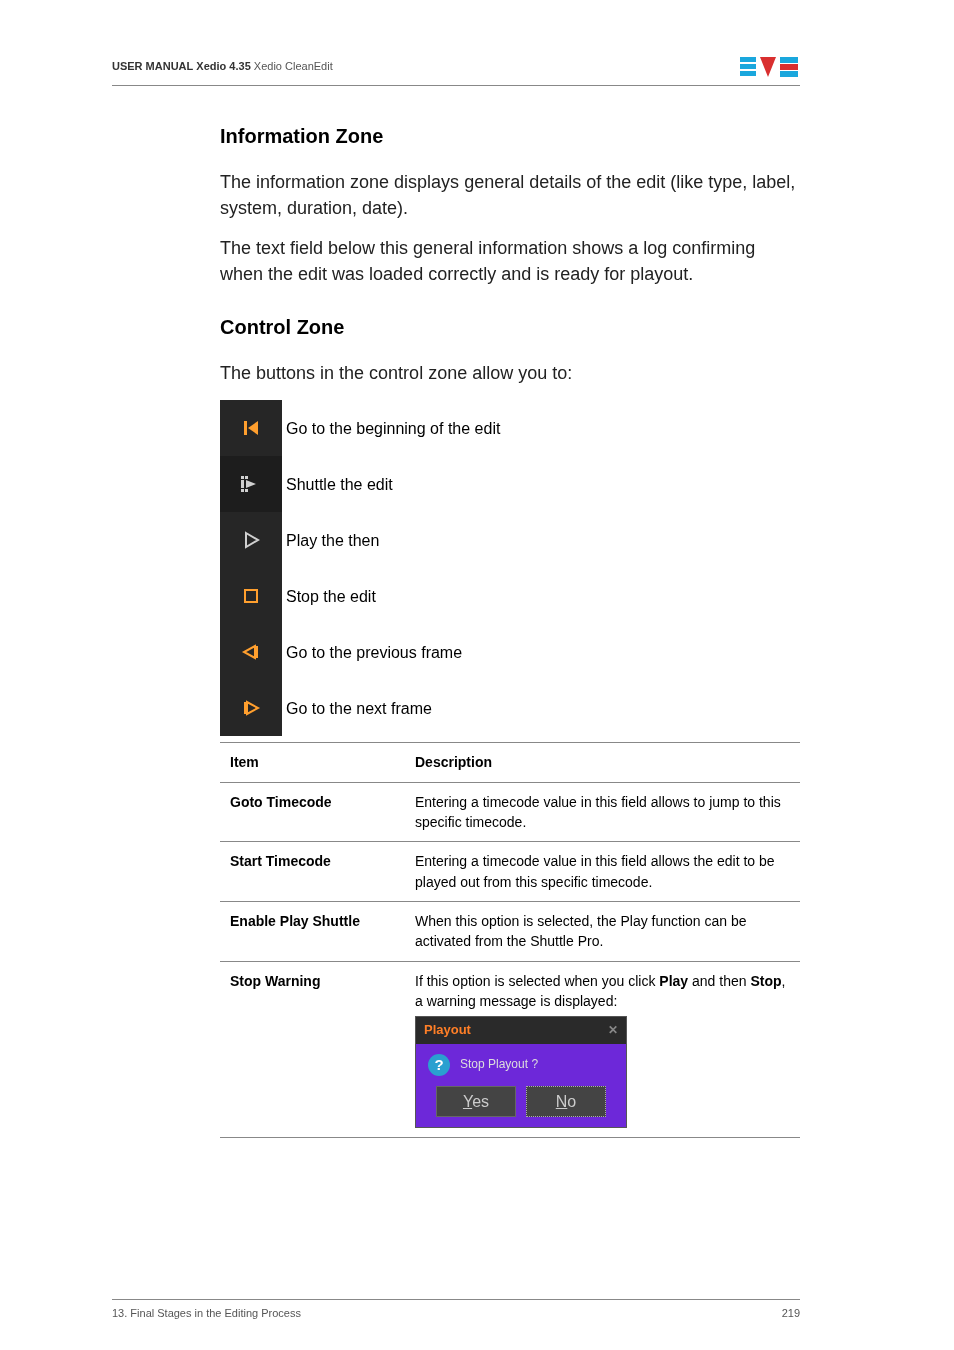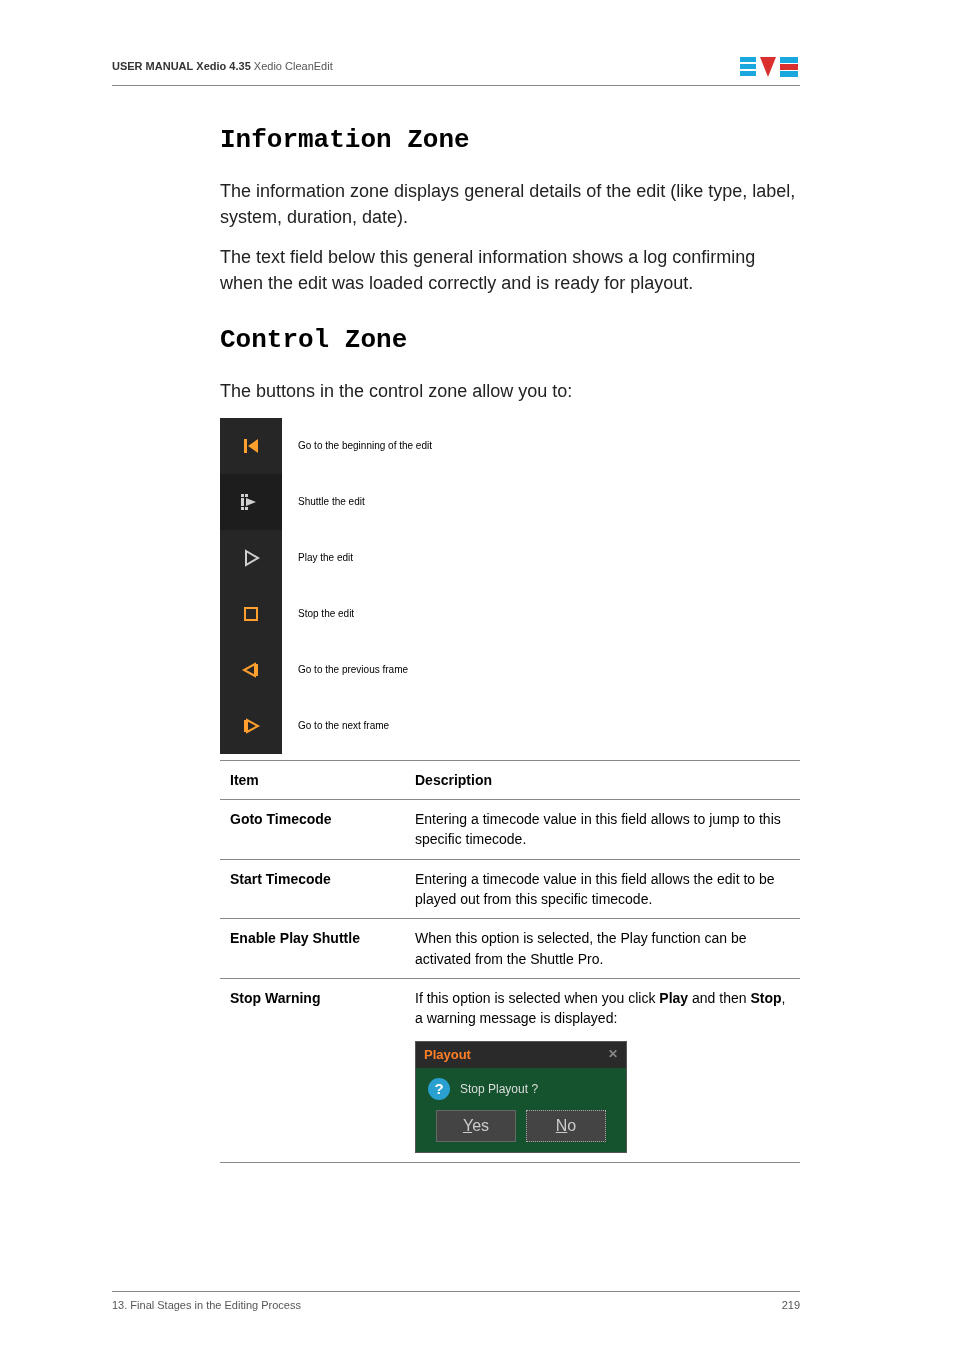--- a/index.html
+++ b/index.html
@@ -27,59 +27,58 @@
     margin-bottom: 36px;
   }
   .header-left {
     font-size: 11px;
     color: #555;
   }
   .header-left .bold { font-weight: bold; color: #333; }
   .logo { display: flex; align-items: center; gap: 3px; }
   .content { margin-left: 108px; }
   h2 {
-    font-size: 26px;
+    font-size: 20px;
     font-weight: bold;
     margin: 0 0 18px 0;
     color: #000;
-    font-family: Liberation Mono, monospace;
   }
   p { margin: 0 0 14px 0; color: #222; font-size: 18px; }
   .icon-row { display: flex; align-items: center; }
   .icon-box {
     width: 62px;
     height: 56px;
     background: #262626;
     display: flex;
     align-items: center;
     justify-content: center;
     flex-shrink: 0;
   }
-  .icon-label { margin-left: 16px; font-size: 10px; }
+  .icon-label { margin-left: 4px; font-size: 16px; }
   .functions-intro { margin-top: 14px; }
   table {
     border-collapse: collapse;
     width: 100%;
     margin-top: 6px;
   }
   th, td {
     text-align: left;
     padding: 9px 10px;
     border-top: 1px solid #888;
     border-bottom: 1px solid #888;
     vertical-align: top;
     font-size: 14px;
   }
   th { font-weight: bold; }
   td.col1 { width: 165px; font-weight: bold; }
   .dialog {
-    background: #14532d;
+    background: #6d28d9;
     width: 210px;
     border: 1px solid #555;
-    margin-top: 12px;
+    margin-top: 5px;
   }
   .dialog-title {
     background: #2a2a2a;
     color: #ff7f27;
     font-weight: bold;
     font-size: 13px;
     padding: 4px 8px;
     display: flex;
     justify-content: space-between;
     align-items: center;
@@ -116,21 +115,21 @@
     color: #ccc;
     font-size: 16px;
     padding: 3px 0;
     width: 78px;
     text-align: center;
   }
   .dlg-btn.focus { border: 1px dotted #aaa; }
   .dlg-btn .ul { text-decoration: underline; }
   .footer {
     position: absolute;
-    bottom: 36px;
+    bottom: 28px;
     left: 112px;
     right: 112px;
     border-top: 1px solid #888;
     padding-top: 6px;
     display: flex;
     justify-content: space-between;
     font-size: 11px;
     color: #555;
   }
 </style>
@@ -190,21 +189,21 @@
       </div>
       <div class="icon-label">Shuttle the edit</div>
     </div>
 
     <div class="icon-row">
       <div class="icon-box">
         <svg width="18" height="18" viewBox="0 0 18 18">
             <polygon points="4,2 16,9 4,16" fill="none" stroke="#d0d0d0" stroke-width="2"></polygon>
           </svg>
       </div>
-      <div class="icon-label">Play the edit</div>
+      <div class="icon-label">Play the then</div>
     </div>
 
     <div class="icon-row">
       <div class="icon-box">
         <svg width="18" height="18" viewBox="0 0 18 18">
             <rect x="3" y="3" width="12" height="12" fill="none" stroke="#ff9f2e" stroke-width="2"></rect>
           </svg>
       </div>
       <div class="icon-label">Stop the edit</div>
     </div>

